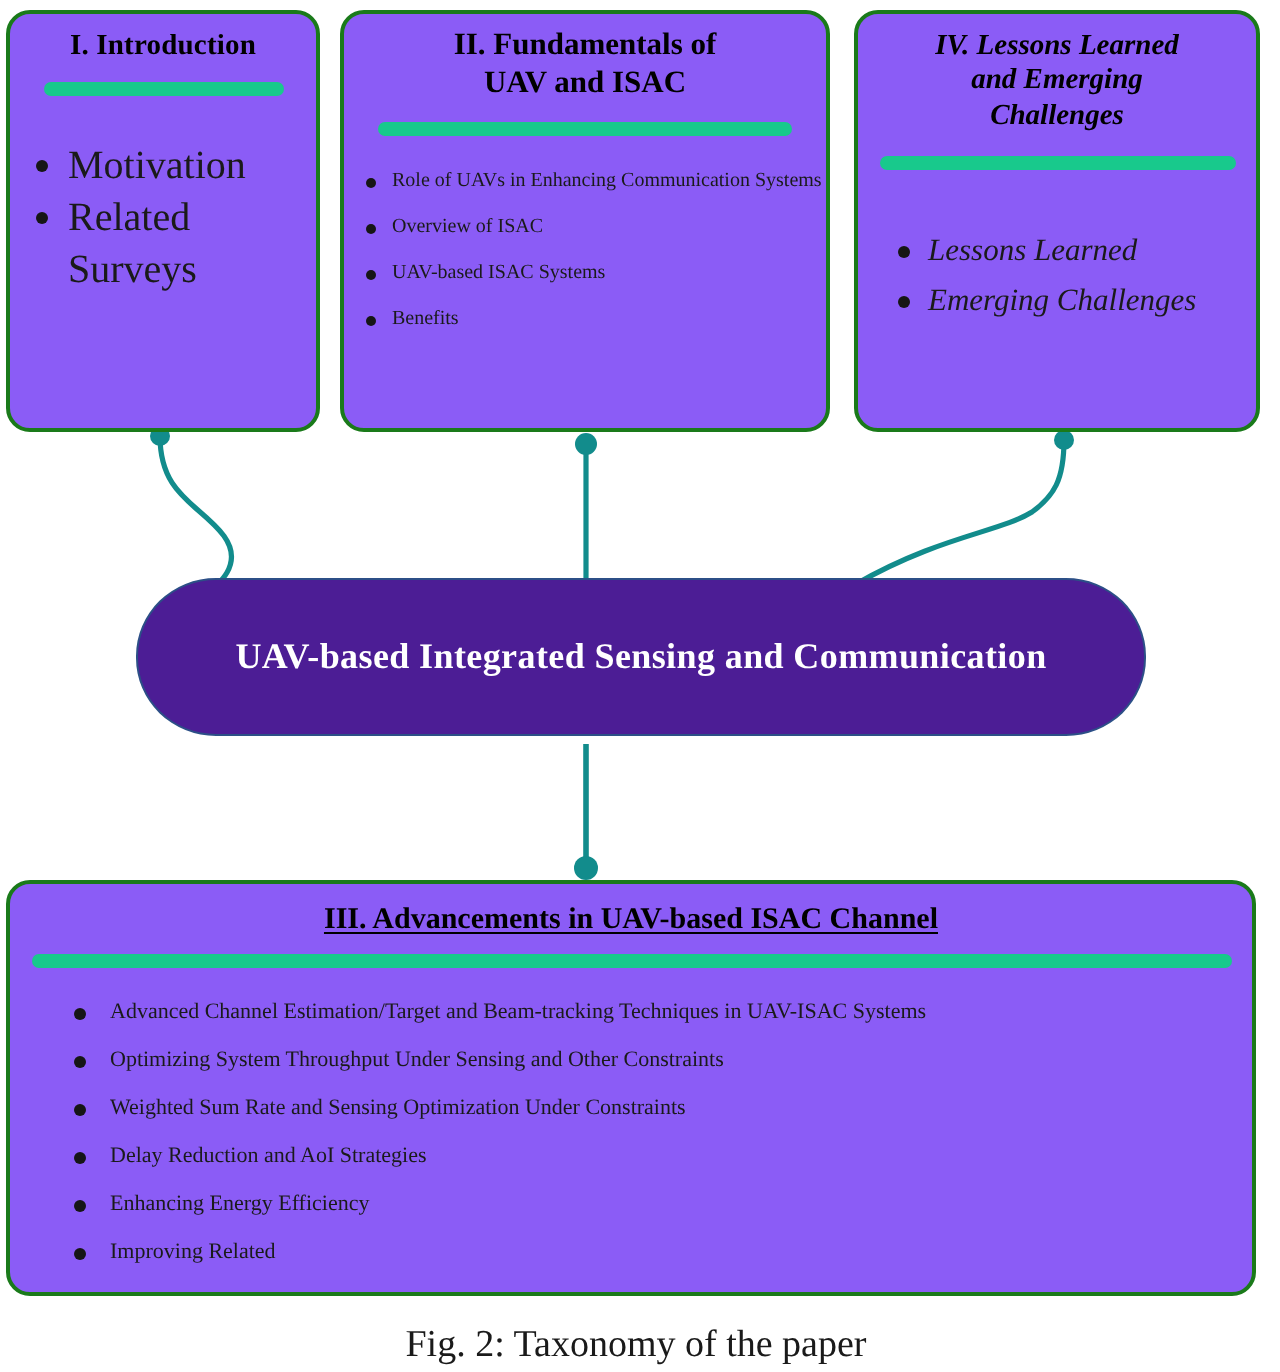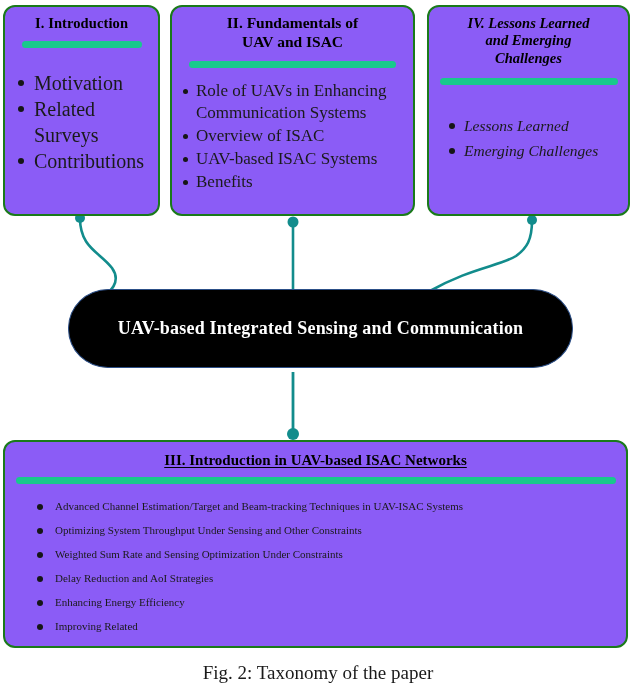--- a/index.html
+++ b/index.html
@@ -106,21 +106,21 @@
   #box-fundamentals .node-title {
     font-size: 15.5px;
     margin-top: 7px;
   }
   #box-fundamentals .divider-bar {
     width: 207px;
     margin-top: 10px;
   }
   #box-fundamentals .node-list {
     margin: 12px 0 0 9px;
-    font-size: 17px;
+    font-size: 10px;
     line-height: 22px;
   }
   #box-fundamentals .node-list li {
     padding-left: 15px;
     margin-bottom: 1px;
   }
   #box-fundamentals .node-list li::before {
     width: 5px; height: 5px; left: 2px; top: 9px;
   }
 
@@ -146,21 +146,21 @@
   #box-lessons .node-list li::before {
     width: 6px; height: 6px; left: 2px; top: 10px;
   }
 
   
   #hub-node {
     position: absolute;
     left: 68px; top: 289px;
     width: 505px; height: 79px;
     box-sizing: border-box;
-    background: #000000;
+    background: #4c1d95;
     border: 1.5px solid #2c4f87;
     border-radius: 40px / 39px;
     z-index: 2;
     display: flex;
     align-items: center;
     justify-content: center;
   }
   #hub-label {
     color: #ffffff;
     font-weight: bold;
@@ -229,21 +229,20 @@
   </svg>
 
   <div class="node-box" id="box-intro">
     <div class="node-title">
       <span>I. Introduction</span>
     </div>
     <div class="divider-bar"></div>
     <ul class="node-list">
       <li>Motivation</li>
       <li>Related Surveys</li>
-      <li>Contributions</li>
     </ul>
   </div>
 
   <div class="node-box" id="box-fundamentals">
     <div class="node-title">
       <div>II. Fundamentals of</div>
       <div>UAV and ISAC</div>
     </div>
     <div class="divider-bar"></div>
     <ul class="node-list">
@@ -266,21 +265,21 @@
       <li>Emerging Challenges</li>
     </ul>
   </div>
 
   <div id="hub-node">
     <span id="hub-label">UAV-based Integrated Sensing and Communication</span>
   </div>
 
   <div class="node-box" id="box-advancements">
     <div class="node-title">
-      <span>III. Introduction in UAV-based ISAC Networks</span>
+      <span>III. Advancements in UAV-based ISAC Channel</span>
     </div>
     <div class="divider-bar"></div>
     <ul class="node-list">
       <li>Advanced Channel Estimation/Target and Beam-tracking Techniques in UAV-ISAC Systems</li>
       <li>Optimizing System Throughput Under Sensing and Other Constraints</li>
       <li>Weighted Sum Rate and Sensing Optimization Under Constraints</li>
       <li>Delay Reduction and AoI Strategies</li>
       <li>Enhancing Energy Efficiency</li>
       <li>Improving Related</li>
     </ul>

